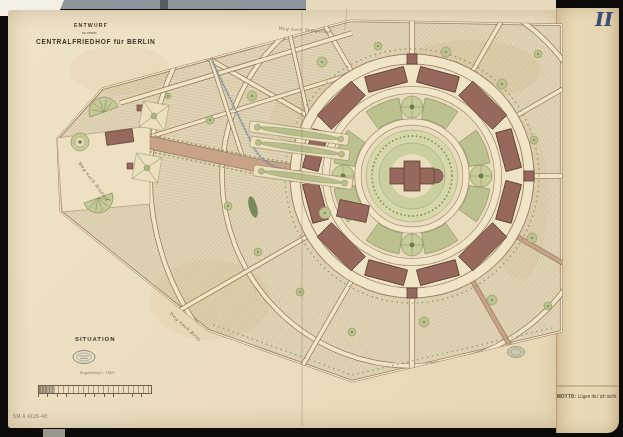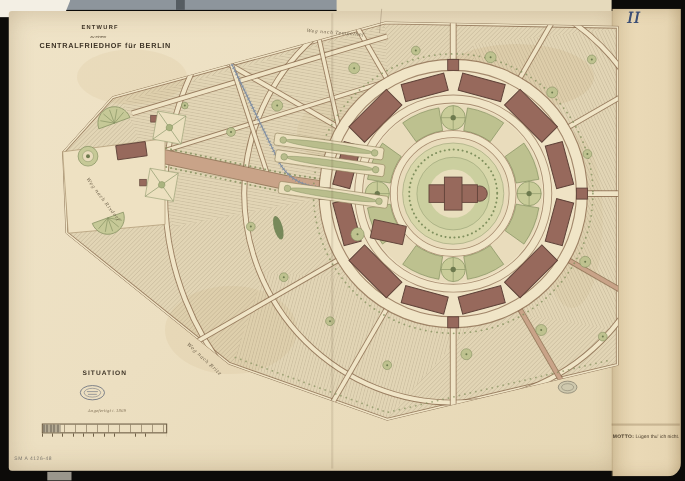--- a/index.html
+++ b/index.html
@@ -23,21 +23,21 @@
   svg{position:absolute;left:0;top:0;}
   
   .t{position:absolute;color:#3d3326;white-space:nowrap;}
   .tiny{transform-origin:0 0;}
   #title-line1{left:74px;top:22px;font-size:10px;font-weight:bold;letter-spacing:2.2px;transform:scale(.52);}
   #title-line2{left:82px;top:31px;font-size:8px;font-style:italic;transform:scale(.45);color:#5a4c38;}
   #title-line3{left:36px;top:38px;font-size:10px;font-weight:bold;letter-spacing:1px;transform:scale(.66);}
   #situation-label{left:75px;top:336px;font-size:10px;font-weight:bold;letter-spacing:1.6px;transform:scale(.6);}
   #handwritten-note{left:80px;top:371px;font-size:8px;font-style:italic;transform:scale(.45);color:#8a7a5f;
                     font-family:"DejaVu Serif",serif;}
-  #plate-number{left:570px;top:9px;font-size:14px;font-weight:normal;font-style:italic;color:#3b4e75;
+  #plate-number{left:595px;top:9px;font-size:18px;font-weight:bold;font-style:italic;color:#3b4e75;
                 font-family:"DejaVu Serif",serif;letter-spacing:.5px;text-shadow:.5px 0 #3b4e75;}
   #motto-line{left:557px;top:394px;font-size:9px;transform:scale(.5);color:#4a3c2a;}
   #motto-line b{letter-spacing:.6px;}
   #inventory-number{left:13px;top:414px;font-size:9px;transform:scale(.5);color:#7d786e;letter-spacing:1px;}
   .street{font-size:9px;font-style:italic;color:#6b5e48;font-family:"DejaVu Serif",serif;letter-spacing:1.2px;}
   #street-west{left:81px;top:161px;transform:rotate(53deg) scale(.48);}
   #street-south{left:172px;top:311px;transform:rotate(43deg) scale(.48);}
   #street-north{left:279px;top:26px;transform:rotate(4deg) scale(.45);}
   
   #scalebar{position:absolute;left:38px;top:385px;width:112px;height:7px;border:1px solid #6f5f46;

